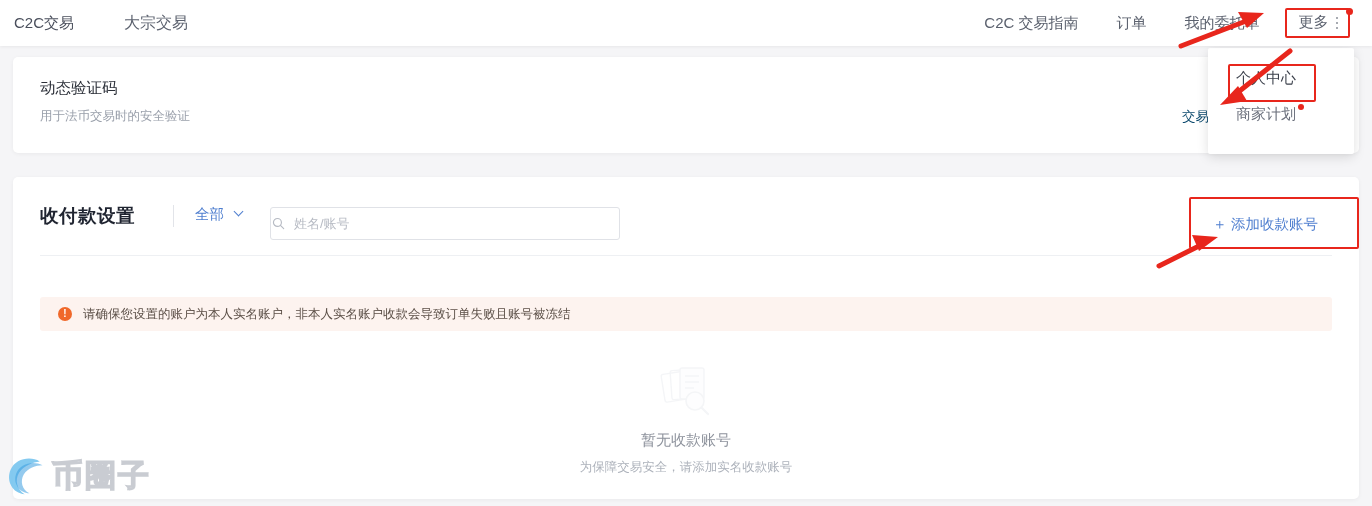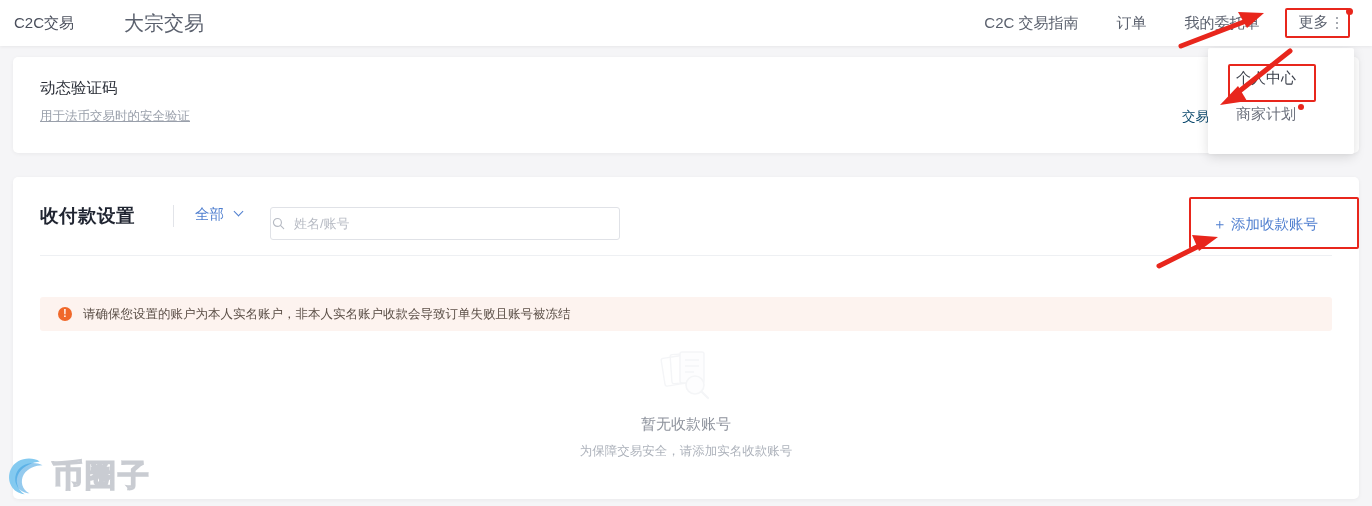--- a/index.html
+++ b/index.html
@@ -28,21 +28,21 @@
     height: 46px;
     display: flex; align-items: center;
   }
   .nav-right {
     position: absolute; right: 10px; top: 0;
     height: 46px;
     display: flex; align-items: center;
   }
   .nav-item {
     color: #5b616e;
-    font-size: 20px;
+    font-size: 16px;
     padding: 0 16px;
     line-height: 46px;
     white-space: nowrap;
     cursor: pointer;
   }
   .nav-left .nav-item:first-child {
     color: #4a4f5c;
     padding-left: 14px;
     font-size: 15px;
   }
@@ -129,21 +129,21 @@
   .card-top {
     left: 13px; top: 57px;
     width: 1346px; height: 96px;
   }
   .auth-title {
     position: absolute; left: 27px; top: 21px;
     font-size: 15.5px; color: #2b2f38;
   }
   .auth-sub {
     position: absolute; left: 27px; top: 51px;
-    font-size: 12.5px; color: #9aa0ab; text-decoration: underline;
+    font-size: 12.5px; color: #9aa0ab;
   }
   .auth-action {
     position: absolute; right: 150px; top: 51px;
     font-size: 13.5px; color: #0c4a6e;
     cursor: pointer;
   }
 
   .card-main {
     left: 13px; top: 177px;
     width: 1346px; height: 322px;
@@ -235,21 +235,21 @@
     width: 14px; height: 14px; border-radius: 50%;
     background: #f0682a;
     color: #fff; font-size: 10px; line-height: 14px;
     text-align: center; font-weight: bold;
     flex: none;
   }
   .warn-txt { font-size: 12.5px; color: #5c5048; }
 
   
   .empty {
-    position: absolute; left: 0; top: 172px;
+    position: absolute; left: 0; top: 188px;
     width: 100%;
     display: flex; flex-direction: column; align-items: center;
   }
   .empty-ico { opacity: .34; margin-bottom: 12px; }
   .empty-t1 { font-size: 15px; color: #8d929c; margin-bottom: 9px; }
   .empty-t2 { font-size: 12.5px; color: #adb2bb; }
 
   
   .anno { position: absolute; z-index: 50; pointer-events: none; }
 

